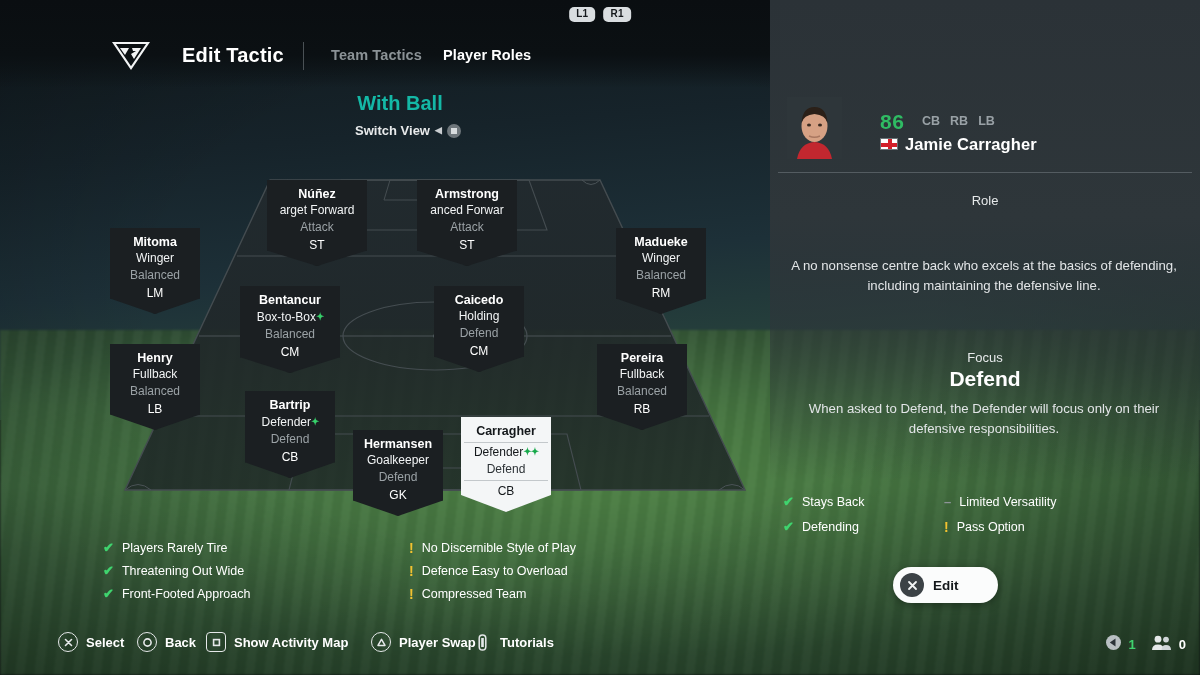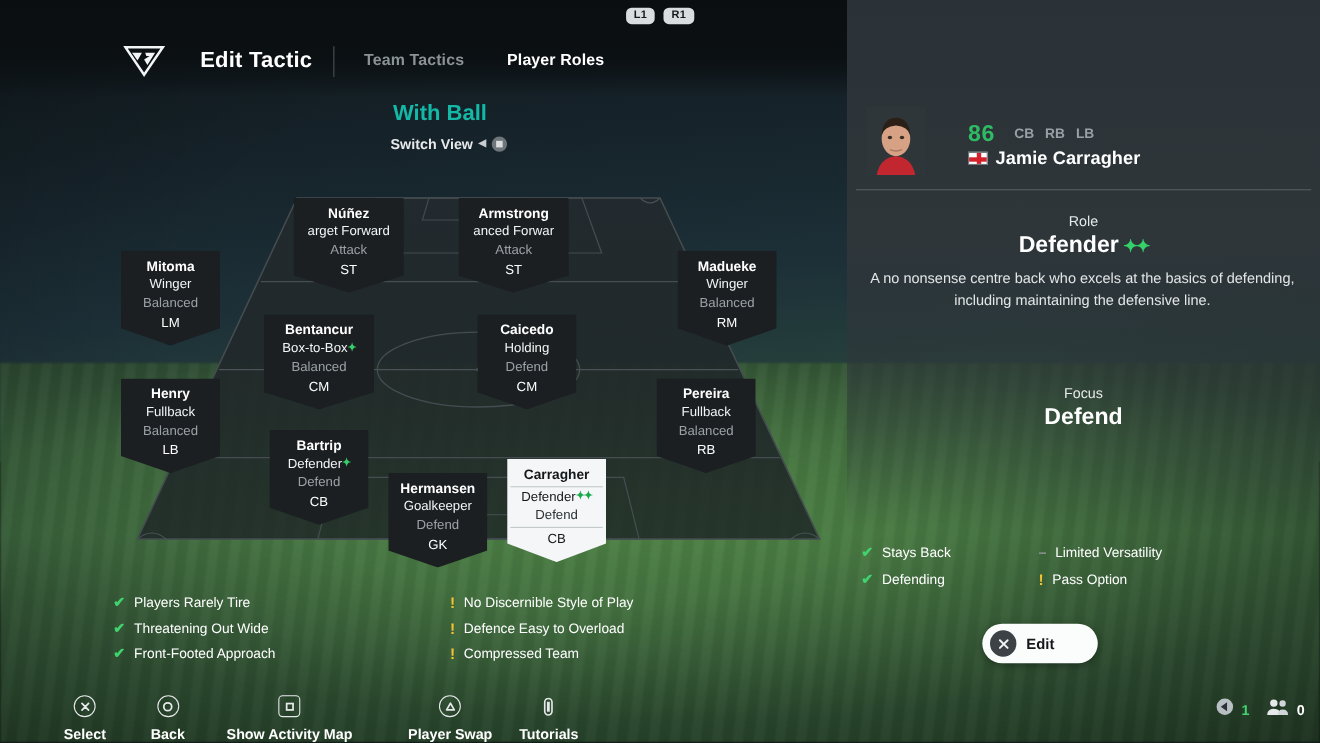--- a/index.html
+++ b/index.html
@@ -50,21 +50,21 @@
   }
   .logo { position:absolute; left:112px; top:40px; width:38px; height:30px; }
   .nav-title {
     position:absolute; left:182px; top:44px; font-size:20px; font-weight:bold; color:#fff; letter-spacing:.2px;
   }
   .nav-div { position:absolute; left:303px; top:42px; width:1px; height:28px; background:#4a5155; }
   .nav-tab {
     position:absolute; top:47px; font-size:14.5px; font-weight:bold; letter-spacing:.1px;
   }
   .nav-tab.inactive { color:#8b9296; }
-  .nav-tab.active { color:#ffffff;margin-left:18px; }
+  .nav-tab.active { color:#ffffff; }
   #tab-team { left:331px; }
   #tab-roles { left:443px; }
 
   
   .wb-title {
     position:absolute; left:0; top:92px; width:800px; text-align:center;
     font-size:20px; font-weight:bold; color:#14b8a6;
   }
   .wb-sub {
     position:absolute; left:0; top:123px; width:800px; text-align:center;
@@ -154,21 +154,21 @@
     box-shadow:0 2px 8px rgba(0,0,0,.35);
   }
   .edit-btn .xbtn {
     width:24px; height:24px; border-radius:50%; background:#3c4246;
     display:flex; align-items:center; justify-content:center;
   }
   .edit-btn .lbl { font-size:13.5px; font-weight:bold; color:#14181b; }
 
   
   .botbar { position:absolute; left:0; top:625px; width:1200px; height:50px; }
-  .hint { position:absolute; top:632px; display:flex; align-items:center; gap:8px;flex-direction:column; }
+  .hint { position:absolute; top:632px; display:flex; align-items:center; gap:8px; }
   .hint .lbl { font-size:13px; font-weight:bold; color:#fff; }
   .pad {
     width:20px; height:20px; border-radius:50%; border:1.6px solid #e6e9ea;
     display:flex; align-items:center; justify-content:center;
   }
   .pad.rect { border-radius:4px; }
   .counters { position:absolute; right:14px; top:634px; display:flex; align-items:center; gap:7px; }
   .counters .num { font-size:13px; font-weight:bold; }
   .num.green { color:#3fd46e; }
   .num.white { color:#fff; }
@@ -368,27 +368,25 @@
   <div class="positions">
     <span>CB</span>
     <span>RB</span>
     <span>LB</span>
   </div>
   <div class="flag"></div>
   <div class="pname-big">Jamie Carragher</div>
   <div class="rdiv"></div>
 
   <div class="r-label" style="top:193px;">Role</div>
-  <div class="r-value" style="top:211px;">
-    <span>Defender</span><span class="plus2">✦✦</span>
-  </div>
-  <div class="r-desc" style="top:243px;">A no nonsense centre back who excels at the basics of defending, including maintaining the defensive line.</div>
+  <div class="r-desc" style="top:256px;">A no nonsense centre back who excels at the basics of defending, including maintaining the defensive line.</div>
 
   <div class="r-label" style="top:350px;">Focus</div>
   <div class="r-value" style="top:367px;">Defend</div>
+  <div class="r-desc" style="top:399px;">When asked to Defend, the Defender will focus only on their defensive responsibilities.</div>
 
   <div class="trait" style="left:783px; top:494px;">
     <span class="ok">✔</span>
     <span>Stays Back</span>
   </div>
   <div class="trait" style="left:783px; top:519px;">
     <span class="ok">✔</span>
     <span>Defending</span>
   </div>
   <div class="trait" style="left:944px; top:494px;">

